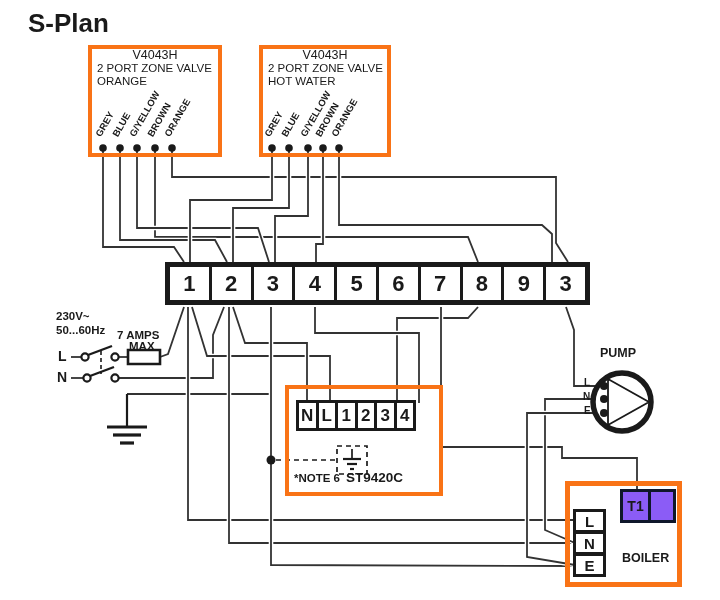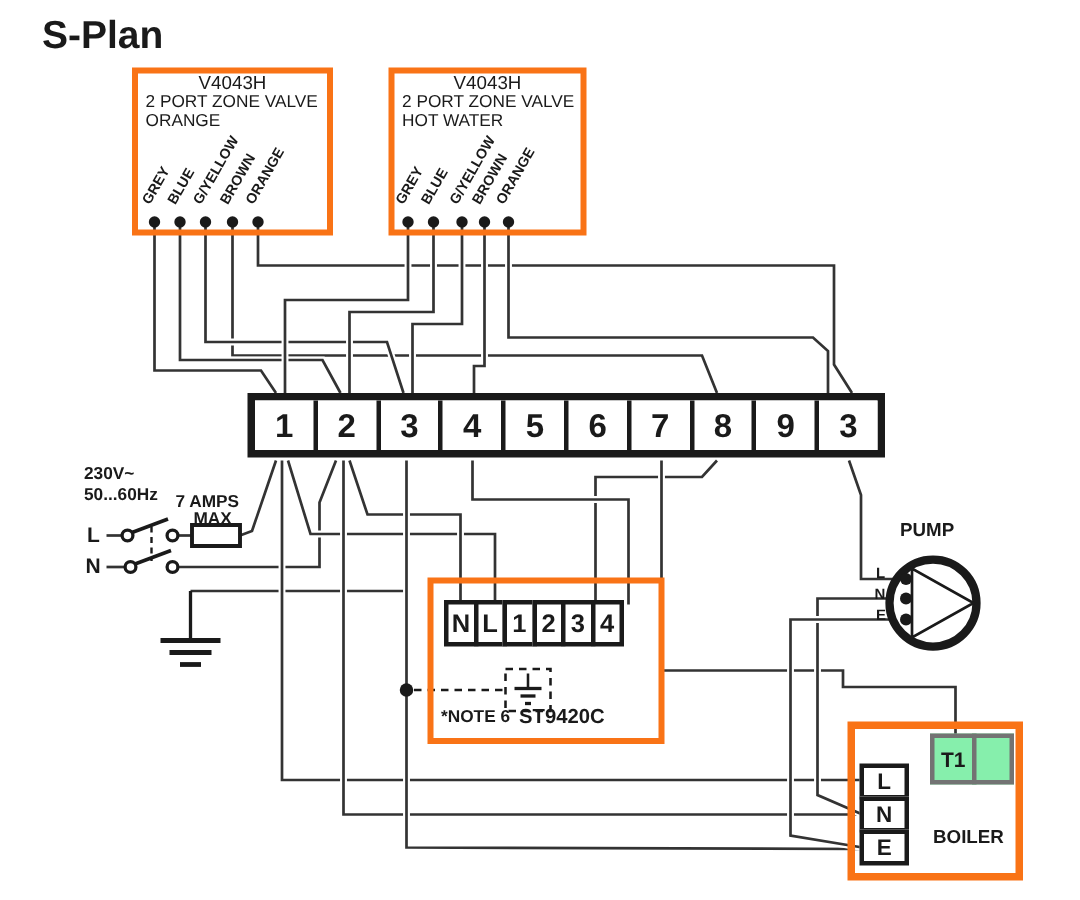--- a/index.html
+++ b/index.html
@@ -20,21 +20,21 @@
          font-weight:bold;font-size:22px;background:#fff;}
   .tcell:first-child{border-left:none;}
   #progbox{left:285px;top:385px;width:158px;height:111px;box-sizing:border-box;}
   #progterms{position:absolute;left:296px;top:400px;display:flex;z-index:3;}
   .pcell{width:22.5px;height:31px;box-sizing:border-box;border:3px solid #1a1a1a;margin-left:-3px;
          display:flex;align-items:center;justify-content:center;font-weight:bold;font-size:17px;background:#fff;}
   .pcell:first-child{margin-left:0;}
   #boilerbox{left:565px;top:481px;width:117px;height:106px;border-width:5px;box-sizing:border-box;}
   .bterm{position:absolute;width:33px;height:24px;box-sizing:border-box;border:3.5px solid #1a1a1a;
          background:#fff;display:flex;align-items:center;justify-content:center;font-weight:bold;font-size:15px;z-index:3;}
-  .t1box{position:absolute;box-sizing:border-box;border:3px solid #737373;background:#86efac;z-index:3;
+  .t1box{position:absolute;box-sizing:border-box;border:3px solid #0f172a;background:#8b5cf6;z-index:3;
          display:flex;align-items:center;justify-content:center;font-weight:bold;font-size:14px;}
 </style>
 </head>
 <body>
 
 <div id="canvas">
   <svg id="wiresvg">
       <path d="M127 394 L 271 394" stroke="#ffffff" stroke-width="4.6" fill="none" stroke-linecap="butt"></path>
       <path d="M127 394 L 271 394" stroke="#333333" stroke-width="1.8" fill="none" stroke-linecap="butt"></path>
       <path d="M119 378 L 213 378 L 213 335 L 224 307" stroke="#ffffff" stroke-width="4.6" fill="none" stroke-linecap="butt"></path>

